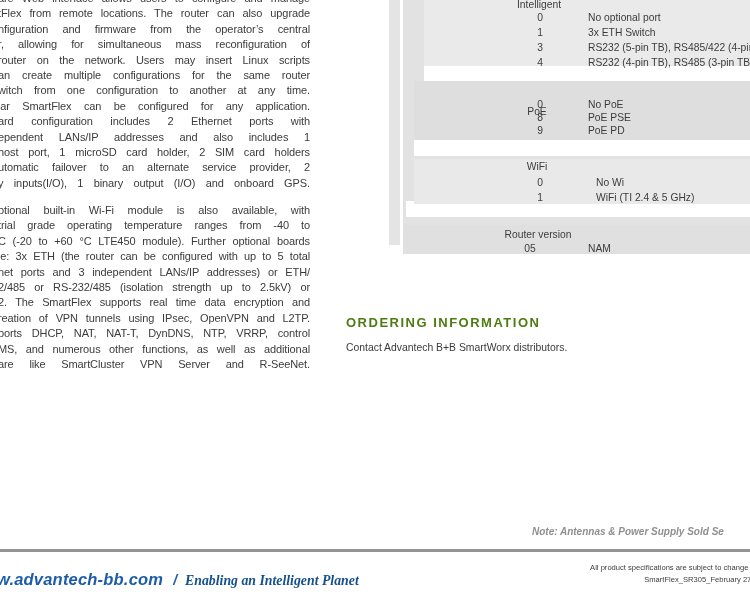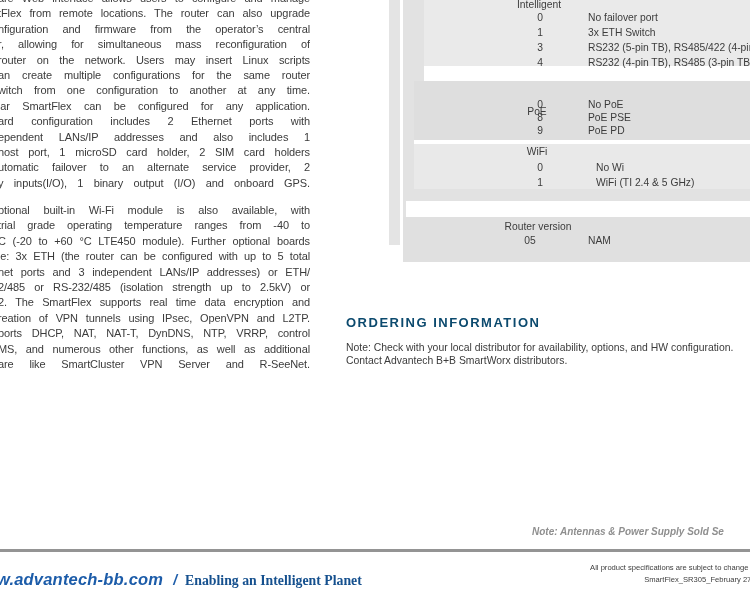--- a/index.html
+++ b/index.html
@@ -28,22 +28,22 @@
   .tbl-spine{left:403px;top:0;width:347px;height:246px;background:#e2e2e2;}
   .gap1{left:424px;top:66px;width:326px;height:15px;background:#ffffff;}
   .gap2{left:414px;top:140px;width:336px;height:16px;background:#ffffff;}
   .gap3{left:406px;top:201px;width:344px;height:16px;background:#ffffff;}
   .sec{color:#3c3c3c;font-size:10.3px;}
   .sec .ttl{position:absolute;text-align:center;}
   .sec .code{position:absolute;width:40px;text-align:center;}
   .sec .desc{position:absolute;white-space:nowrap;}
   .sec1{left:424px;top:0;width:326px;height:66px;background:#eaeaea;}
   .sec2{left:414px;top:81px;width:336px;height:59px;background:#dedede;}
-  .sec3{left:414px;top:144px;width:336px;height:45px;background:#e9e9e9;}
-  .sec4{left:403px;top:217px;width:347px;height:45px;background:#e0e0e0;}
+  .sec3{left:414px;top:159px;width:336px;height:45px;background:#e9e9e9;}
+  .sec4{left:403px;top:225px;width:347px;height:29px;background:#e0e0e0;}
   .sec1 .ttl{left:0;top:-1px;width:230px;}
   .sec1 .code{left:96px;}
   .sec1 .desc{left:164px;}
   .sec2 .ttl{left:0;top:3px;width:246px;margin-top:22px;}
   .sec2 .code{left:106px;}
   .sec2 .desc{left:174px;}
   .sec3 .ttl{left:0;top:2px;width:246px;}
   .sec3 .code{left:106px;}
   .sec3 .desc{left:174px;padding-left:8px;}
   .sec4 .ttl{left:0;top:4px;width:270px;}
@@ -51,21 +51,21 @@
   .sec4 .desc{left:185px;}
   .r1{top:12px;} .r2{top:27px;} .r3{top:42px;} .r4{top:57px;}
   .p1{top:18px;} .p2{top:31px;} .p3{top:44px;}
   .w1{top:18px;} .w2{top:33px;}
   .v1{top:18px;}
 
   
   .ordering-heading{
     left:346px;top:315px;
     font-size:13px;font-weight:bold;letter-spacing:1.5px;
-    color:#0c4a6e;
+    color:#4d7c0f;
   }
   .ordering-note{
     left:346px;top:341px;width:404px;
     font-size:10.4px;line-height:13px;color:#3b3b3b;
   }
 
   
   .antenna-note{
     left:532px;top:526px;white-space:nowrap;
     font-size:10px;font-weight:bold;font-style:italic;color:#8f8f8f;
@@ -77,21 +77,21 @@
   .site{
     font-size:16.5px;font-weight:bold;font-style:italic;
     color:#1c5ca9;letter-spacing:0.2px;
   }
   .sep{
     font-size:14px;font-weight:bold;font-style:italic;
     color:#1c5ca9;margin:0 8px 0 10px;
   }
   .tagline{
     font-family:"Liberation Serif", serif;
-    font-size:13.8px;font-weight:bold;color:#15508e;
+    font-size:13.8px;font-weight:bold;font-style:italic;color:#15508e;
   }
   .legal{
     right:-14px;top:562px;text-align:right;
     font-size:7.6px;line-height:11.5px;color:#3d3d3d;white-space:nowrap;
   }
 </style>
 </head>
 <body>
 
 <div class="abs body-text">
@@ -128,21 +128,21 @@
 <div class="abs tbl-strip"></div>
 <div class="abs tbl-spine"></div>
 <div class="abs gap1"></div>
 <div class="abs gap2"></div>
 <div class="abs gap3"></div>
 
 <div class="abs sec sec1">
   <div class="ttl">Intelligent</div>
   <div>
     <span class="code r1">0</span>
-    <span class="desc r1">No failover port</span>
+    <span class="desc r1">No optional port</span>
   </div>
   <div>
     <span class="code r2">1</span>
     <span class="desc r2">3x ETH Switch</span>
   </div>
   <div>
     <span class="code r3">3</span>
     <span class="desc r3">RS232 (5-pin TB), RS485/422 (4-pin TB</span>
   </div>
   <div>
@@ -182,21 +182,20 @@
 <div class="abs sec sec4">
   <div class="ttl">Router version</div>
   <div>
     <span class="code v1">05</span>
     <span class="desc v1">NAM</span>
   </div>
 </div>
 
 <div class="abs ordering-heading">ORDERING INFORMATION</div>
 <div class="abs ordering-note">
-  <div>Note: Check with your local distributor for availability, options, and HW configuration.</div>
   <div>Contact Advantech B+B SmartWorx distributors.</div>
 </div>
 
 <div class="abs antenna-note">Note: Antennas &amp; Power Supply Sold Se</div>
 
 <div class="abs footer-rule"></div>
 <div class="abs footer-brand">
   <span class="site">w.advantech-bb.com</span>
   <span class="sep">/</span>
   <span class="tagline">Enabling an Intelligent Planet</span>

